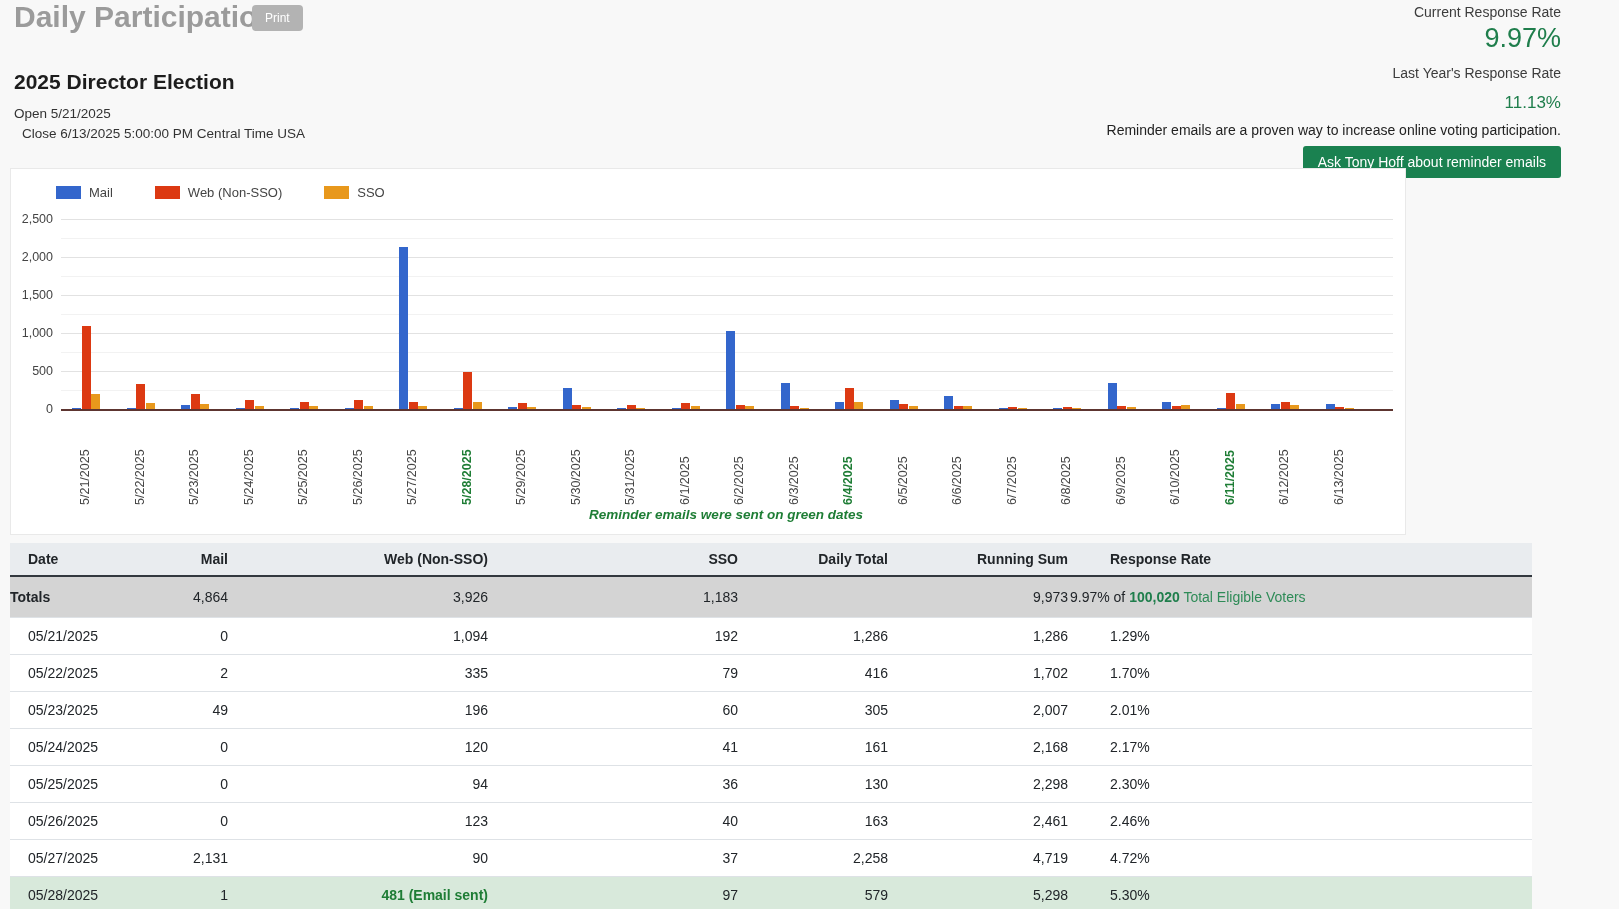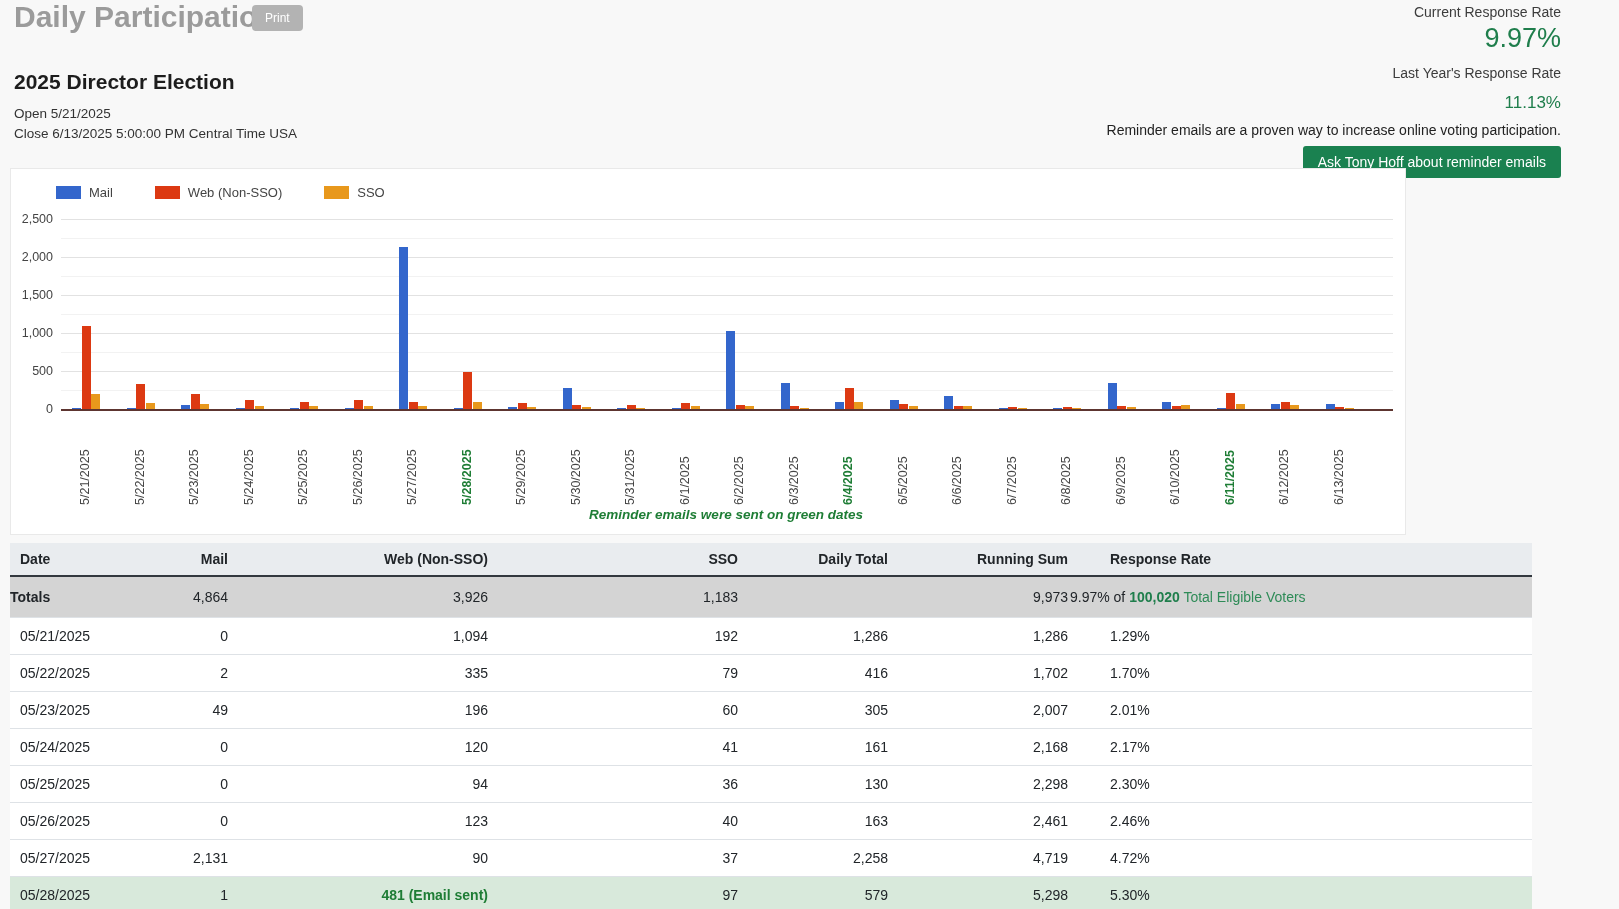--- a/index.html
+++ b/index.html
@@ -32,21 +32,21 @@
   .ri-lastlabel { font-size:14px; color:#3c3c3c; margin-top:11px; }
   .ri-lastvalue { font-size:17px; color:#1f7e4c; margin-top:12px; }
   .ri-note { font-size:14px; color:#222; margin-top:9px; }
   .ask-btn {
     margin-top:8px; background:#1a8150; color:#fff; font-size:14px;
     border:none; border-radius:3px; padding:8px 15px; cursor:pointer;
     font-family:"Liberation Sans", sans-serif;
   }
   .election-name { position:absolute; left:14px; top:70px; font-size:21px; font-weight:bold; color:#1d1d1d; }
   .election-open  { position:absolute; left:14px; top:106px; font-size:13.5px; color:#333; }
-  .election-close { position:absolute; left:14px; top:126px; font-size:13.5px; color:#333; }
+  .election-close { position:absolute; left:22px; top:126px; font-size:13.5px; color:#333; }
 
   
   .chart-box {
     position:absolute; left:10px; top:168px; width:1396px; height:367px;
     background:#fff; border:1px solid #e9e9e9;
   }
   .legend { position:absolute; left:45px; top:16px; display:flex; gap:42px; }
   .legend-item { display:flex; align-items:center; gap:8px; }
   .legend-swatch { width:25px; height:13px; display:inline-block; }
   .legend-label { font-size:13px; color:#444; }
@@ -68,21 +68,21 @@
   }
 
   
   .tbl-wrap { position:absolute; left:10px; top:543px; width:1522px; }
   table { width:100%; border-collapse:collapse; table-layout:fixed; font-size:14px; }
   th, td { overflow:hidden; white-space:nowrap; }
   thead th {
     background:#e9ecef; font-weight:bold; color:#212529;
     padding:8px 2px 8px 0; border-bottom:2px solid #32383e;
   }
-  th.col-left, td.col-left { text-align:left; padding-left:10px; }
+  th.col-left, td.col-left { text-align:left; padding-left:18px; }
   th.col-right, td.col-right { text-align:right; padding-right:2px; }
   th.col-rate, td.col-rate { text-align:left; padding-left:40px; }
   tbody td { padding:10px 2px 10px 0; border-top:1px solid #dee2e6; background:#fff; }
   tbody tr.totals-row td { background:#d4d4d4; font-weight:normal; padding:12px 2px 12px 0; border-top:none; }
   tbody tr.totals-row td:first-child { font-weight:bold; }
   tbody tr.email-row td { background:#d8e9db; }
   .email-sent-cell { color:#1e7d35; font-weight:bold; }
   .rate-bold-green { color:#1f7e4c; font-weight:bold; }
   .rate-green { color:#2e8b57; }
 </style>

